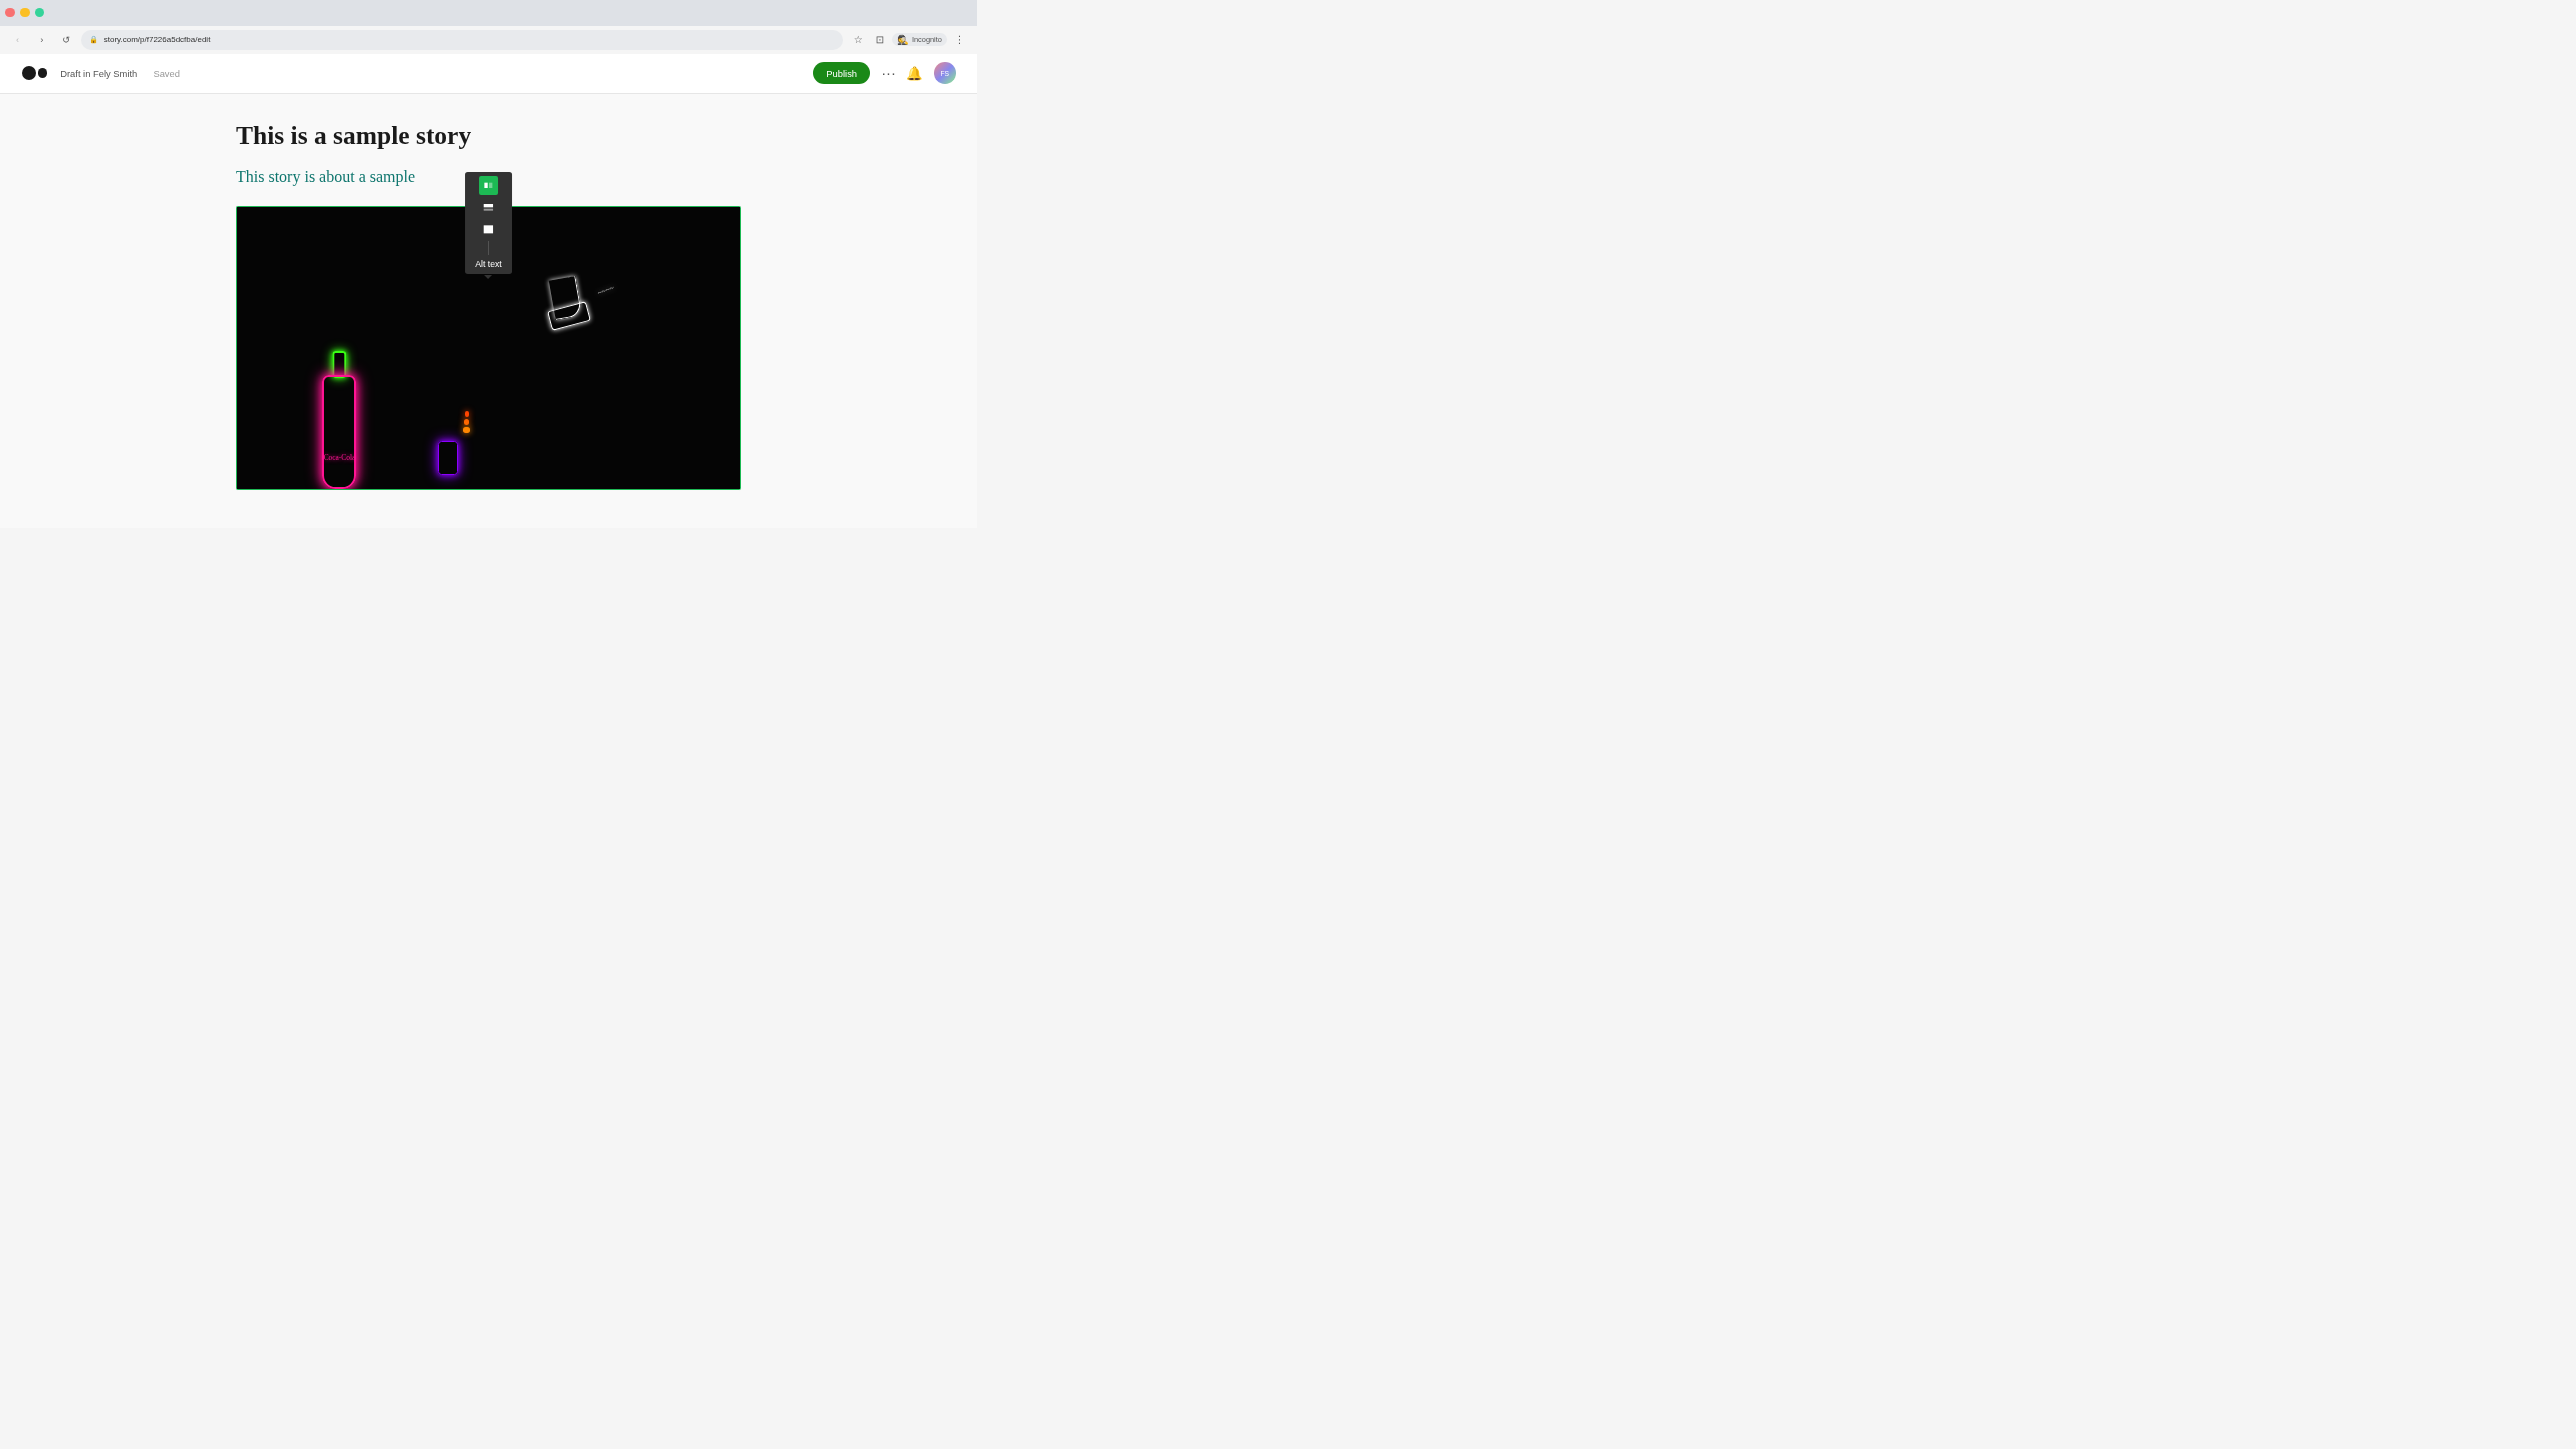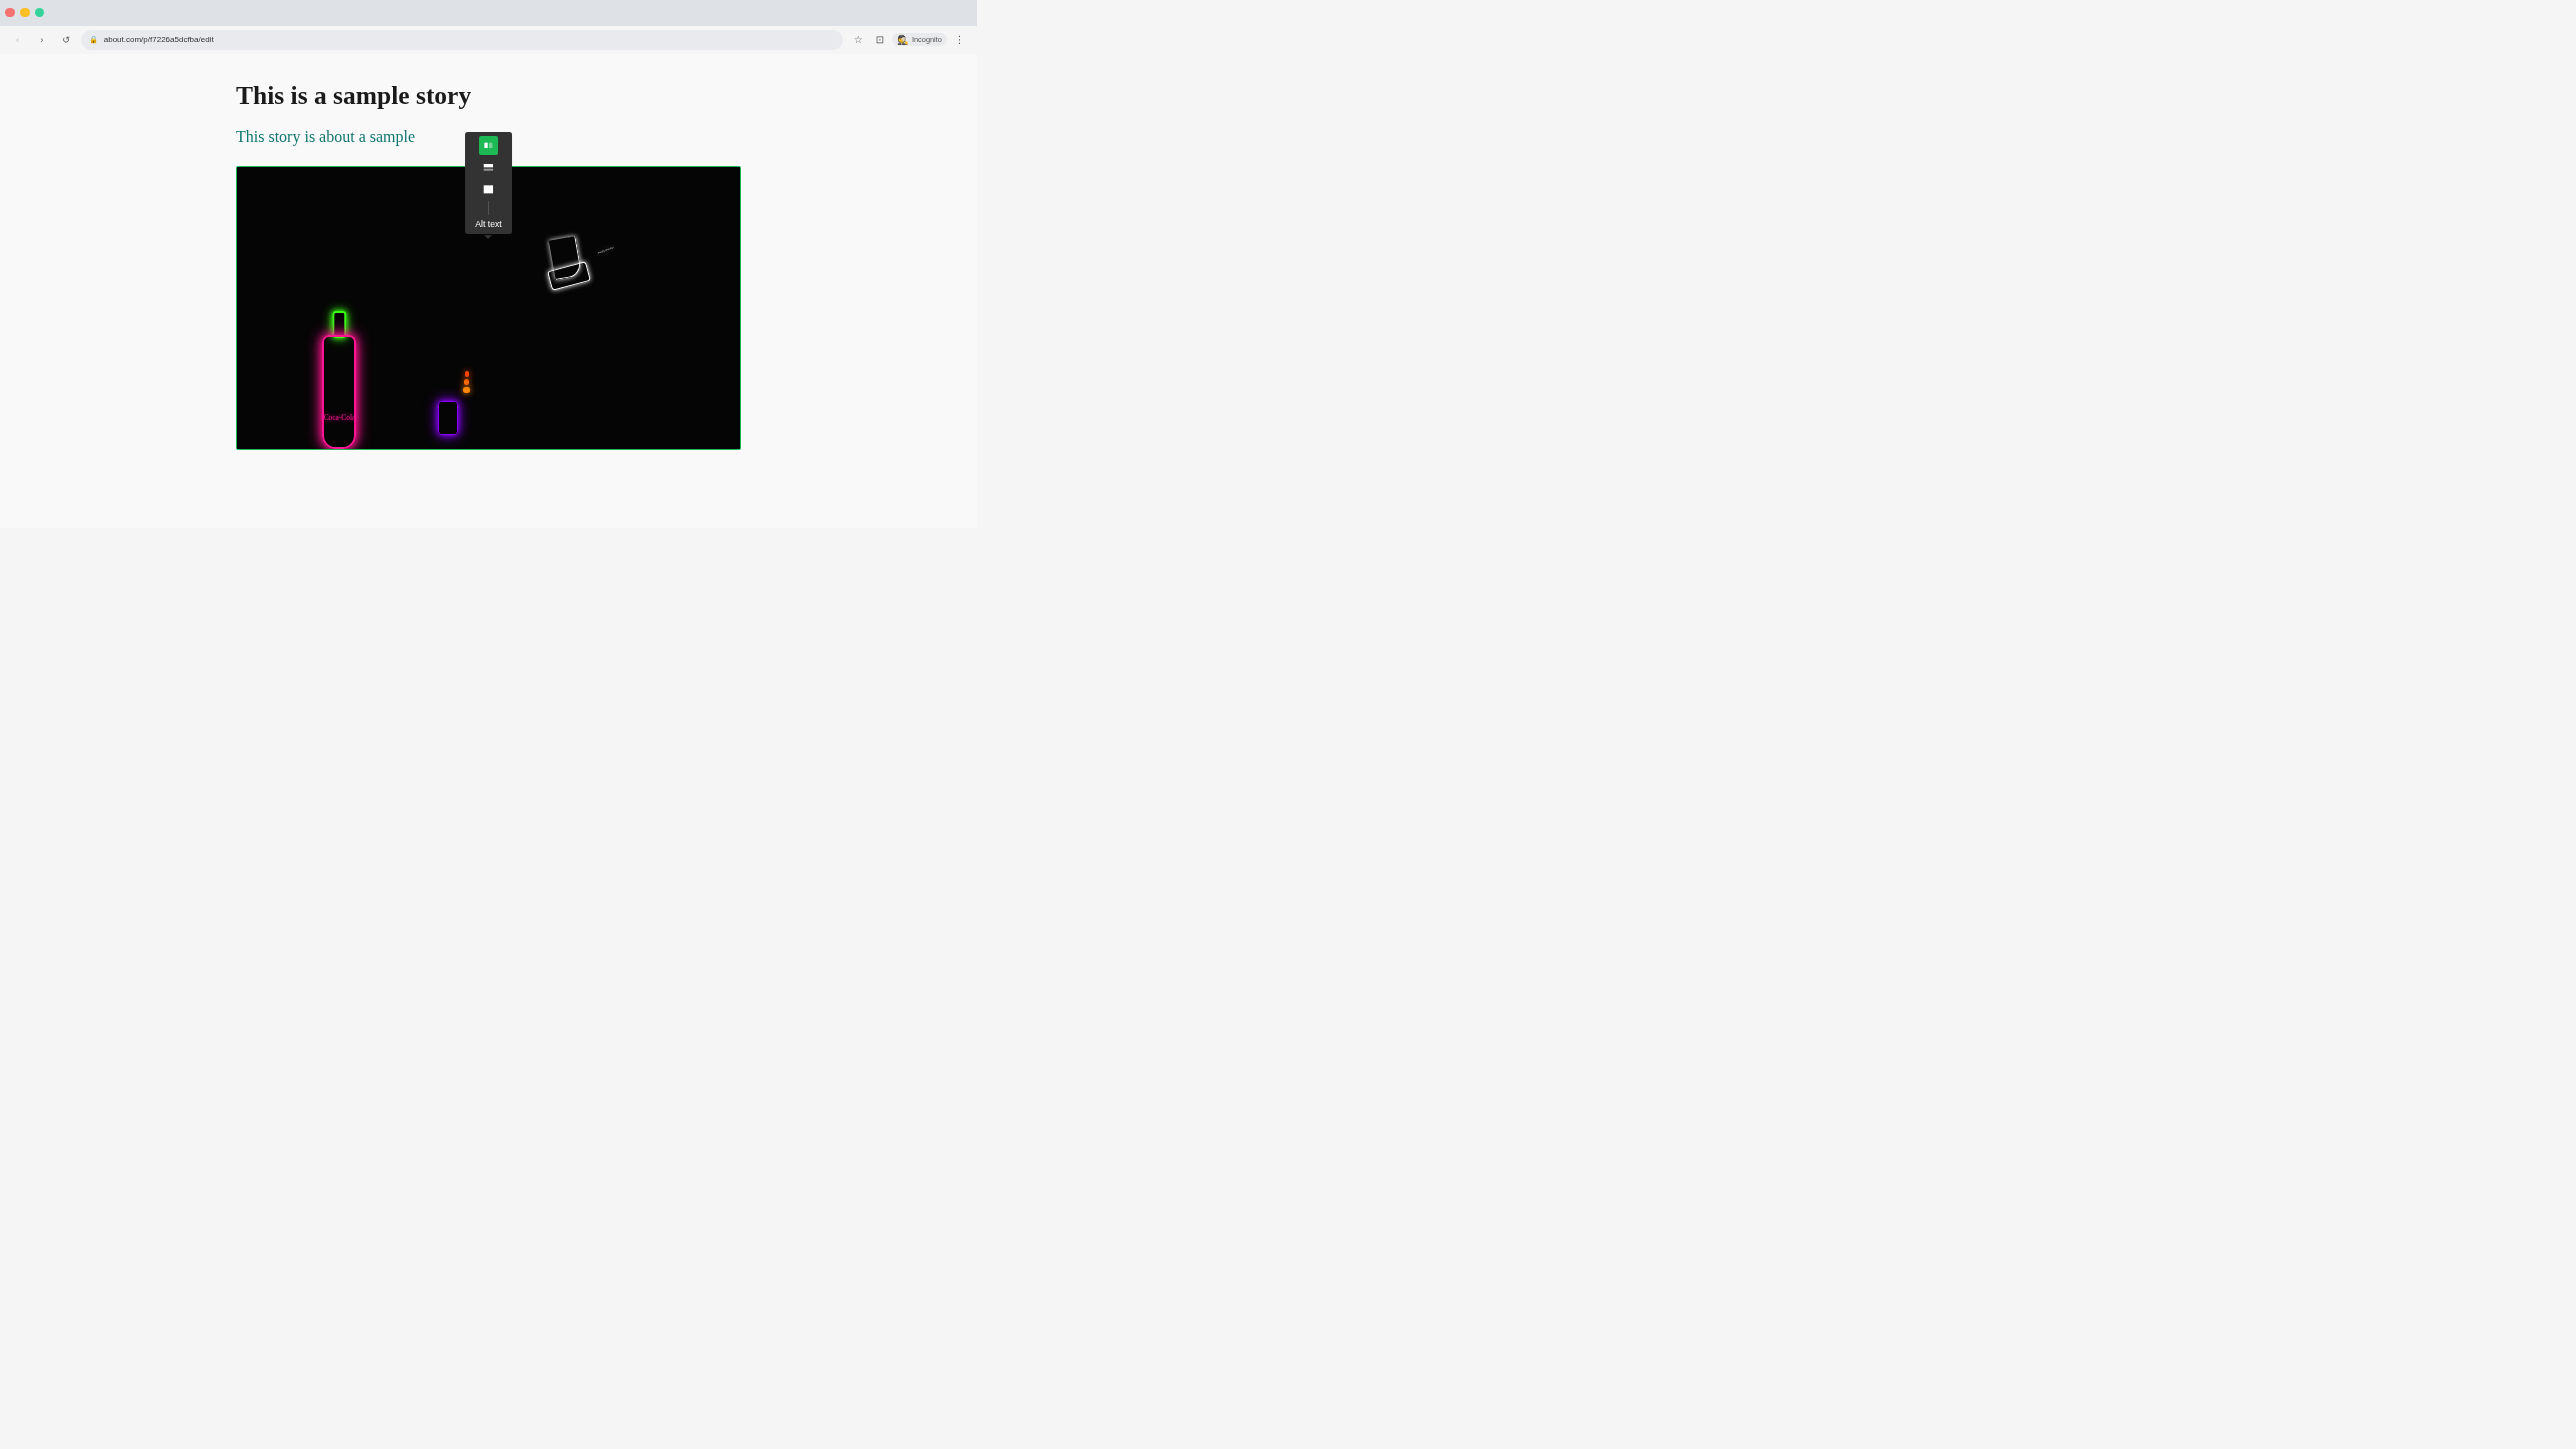--- a/index.html
+++ b/index.html
@@ -553,21 +553,21 @@
     </div>
     <div class="nav-btn">
       <span>›</span>
     </div>
     <div class="nav-btn">
       <span>↺</span>
     </div>
 
     <div class="address-bar">
       <span class="lock-icon">🔒</span>
-      <span class="url-text">about.com/p/f7226a5dcfba/edit</span>
+      <span class="url-text">story.com/p/f7226a5dcfba/edit</span>
     </div>
 
     <div class="toolbar-actions">
       <div class="toolbar-btn">
         <span>☆</span>
       </div>
       <div class="toolbar-btn">
         <span>⊡</span>
       </div>
       <div class="incognito-badge">
@@ -575,20 +575,41 @@
         <span>Incognito</span>
       </div>
       <div class="toolbar-btn">
         <span>⋮</span>
       </div>
     </div>
   </div>
 
   <div class="medium-app">
 
+    <div class="medium-header">
+      <div class="header-left">
+        <div class="medium-logo">
+          <div class="medium-logo-icon">
+            <div class="logo-circle-large"></div>
+            <div class="logo-circle-small"></div>
+          </div>
+        </div>
+        <span class="draft-info">Draft in Fely Smith</span>
+        <span class="saved-badge">Saved</span>
+      </div>
+
+      <div class="header-right">
+        <button class="publish-btn">Publish</button>
+        <div class="more-btn">···</div>
+        <div class="bell-btn">🔔</div>
+        <div class="avatar">
+          <span style="font-size:6.7px;">FS</span>
+        </div>
+      </div>
+    </div>
 
     <div class="editor-area">
       <div class="editor-content">
 
         <h1 class="story-title">This is a sample story</h1>
         <p class="story-subtitle">This story is about a sample</p>
 
         <div class="image-toolbar-wrapper">
 
           <div class="image-toolbar">

